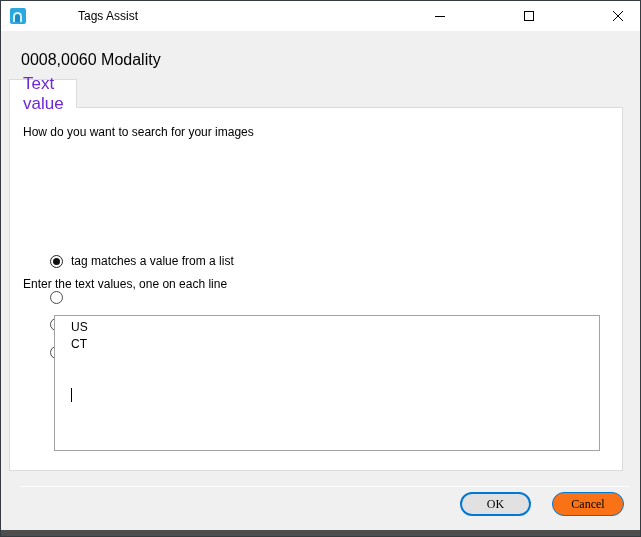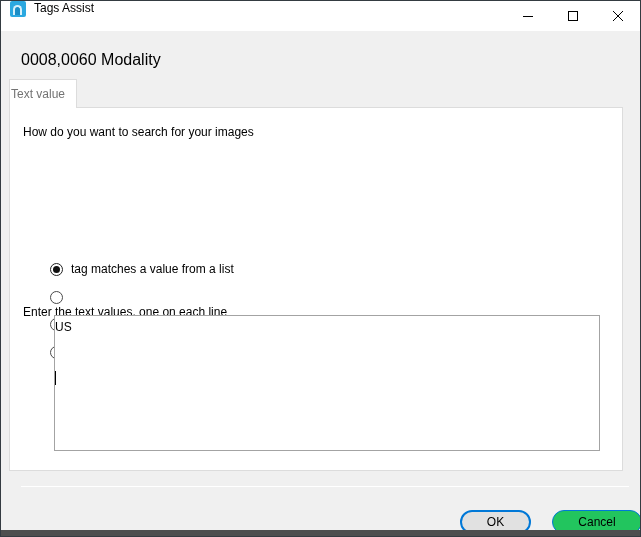--- a/index.html
+++ b/index.html
@@ -11,21 +11,21 @@
     width: 641px; height: 537px;
     background: #F0F0F0;
     border: 1px solid #343b41;
     overflow: hidden;
   }
 
   
   .titlebar {
     position: absolute; left: 0; top: 0; right: 0; height: 30px;
     background: #FFFFFF;
-    display: flex; align-items: flex-start;
+    display: flex; align-items: center; gap: 44px;
   }
   .app-icon {
     width: 16px; height: 16px;
     margin-left: 9px;
     background: #2BA8E0;
     border-radius: 2px;
     position: relative;
   }
   .app-icon .arch {
     position: absolute; left: 3px; bottom: 2px;
@@ -56,22 +56,22 @@
 
   
   .tab {
     position: absolute; left: 8px; top: 78px;
     width: 68px; height: 29px;
     background: #FFFFFF;
     border: 1px solid #DCDCDC;
     border-bottom: none;
     z-index: 2;
     display: flex; align-items: center;
-    padding-left: 1px;
-    font-size: 12px; color: #737373;
+    padding-left: 13px;
+    font-size: 17px; color: #6d28d9;
   }
   .tab-page {
     position: absolute; left: 8px; top: 106px;
     width: 614px; height: 364px;
     background: #FFFFFF;
     border: 1px solid #DCDCDC;
     z-index: 1;
   }
 
   .question-label {
@@ -98,65 +98,65 @@
     content: "";
     position: absolute; left: 2px; top: 2px;
     width: 7px; height: 7px;
     border-radius: 50%;
     background: #111;
   }
   .radio-label { margin-left: 8px; font-size: 12px; color: #000; }
 
   .values-label {
     position: absolute; left: 13px; top: 169px;
-    font-size: 12px; color: #000; margin-top: 28px;
+    font-size: 12px; color: #000;
   }
 
   .values-textbox {
     position: absolute; left: 44px; top: 207px;
     width: 546px; height: 136px;
     background: #FFFFFF;
     border: 1px solid #A3A3A3;
-    padding: 3px 0;
+    padding: 3px 16px;
     font-size: 12px; color: #000;
     line-height: 17px;
     overflow: hidden;
     cursor: text;
   }
   .textbox-line { height: 17px; white-space: pre; }
   .caret {
     width: 1px; height: 14px;
     background: #000;
     margin-top: 1px;
   }
 
   
   .separator {
     position: absolute; left: 20px; top: 485px;
     width: 608px; height: 1px;
     background: #A5A5A5;
     border-bottom: 1px solid #FFFFFF;
   }
   .btn {
-    position: absolute; top: 509px;
+    position: absolute; top: 491px;
     height: 24px;
-    font-family: Liberation Sans, sans-serif;
+    font-family: Liberation Serif, serif;
     font-size: 12px; color: #000;
     display: flex; align-items: center; justify-content: center;
     cursor: default;
     border-radius: 12px;
   }
   .btn-ok {
     left: 459px; width: 71px;
     background: #E1E1E1;
     border: 2px solid #0078D7;
   }
   .btn-cancel {
-    left: 551px; width: 90px;
-    background: #22c55e;
+    left: 551px; width: 72px;
+    background: #f97316;
     border: 1px solid #0078D7;
     justify-content: center;
   }
 
   .bottom-strip {
     position: absolute; left: 0; right: 0; bottom: 0; height: 6px;
     background: #4E4E4E;
   }
 </style>
 </head>
@@ -186,21 +186,21 @@
   <div class="tag-label">0008,0060 Modality</div>
 
   <div class="tab">
     <span>Text value</span>
   </div>
 
   <div class="tab-page">
 
     <div class="question-label">How do you want to search for your images</div>
 
-    <div class="radio-row" style="top: 153px;">
+    <div class="radio-row" style="top: 145px;">
       <span class="radio-circle checked"></span>
       <span class="radio-label">tag matches a value from a list</span>
     </div>
 
     <div class="radio-row" style="top: 181px;">
       <span class="radio-circle"></span>
     </div>
 
     <div class="radio-row" style="top: 208px;">
       <span class="radio-circle"></span>
@@ -209,20 +209,21 @@
 
     <div class="radio-row" style="top: 236px;">
       <span class="radio-circle"></span>
       <span class="radio-label">tag ends with one or more values</span>
     </div>
 
     <div class="values-label">Enter the text values, one on each line</div>
 
     <div class="values-textbox" role="textbox">
       <div class="textbox-line">US</div>
+      <div class="textbox-line">CT</div>
       <div class="textbox-line">
         <div class="caret visible"></div>
       </div>
     </div>
 
   </div>
 
   <div class="separator"></div>
 
   <button class="btn btn-ok">

